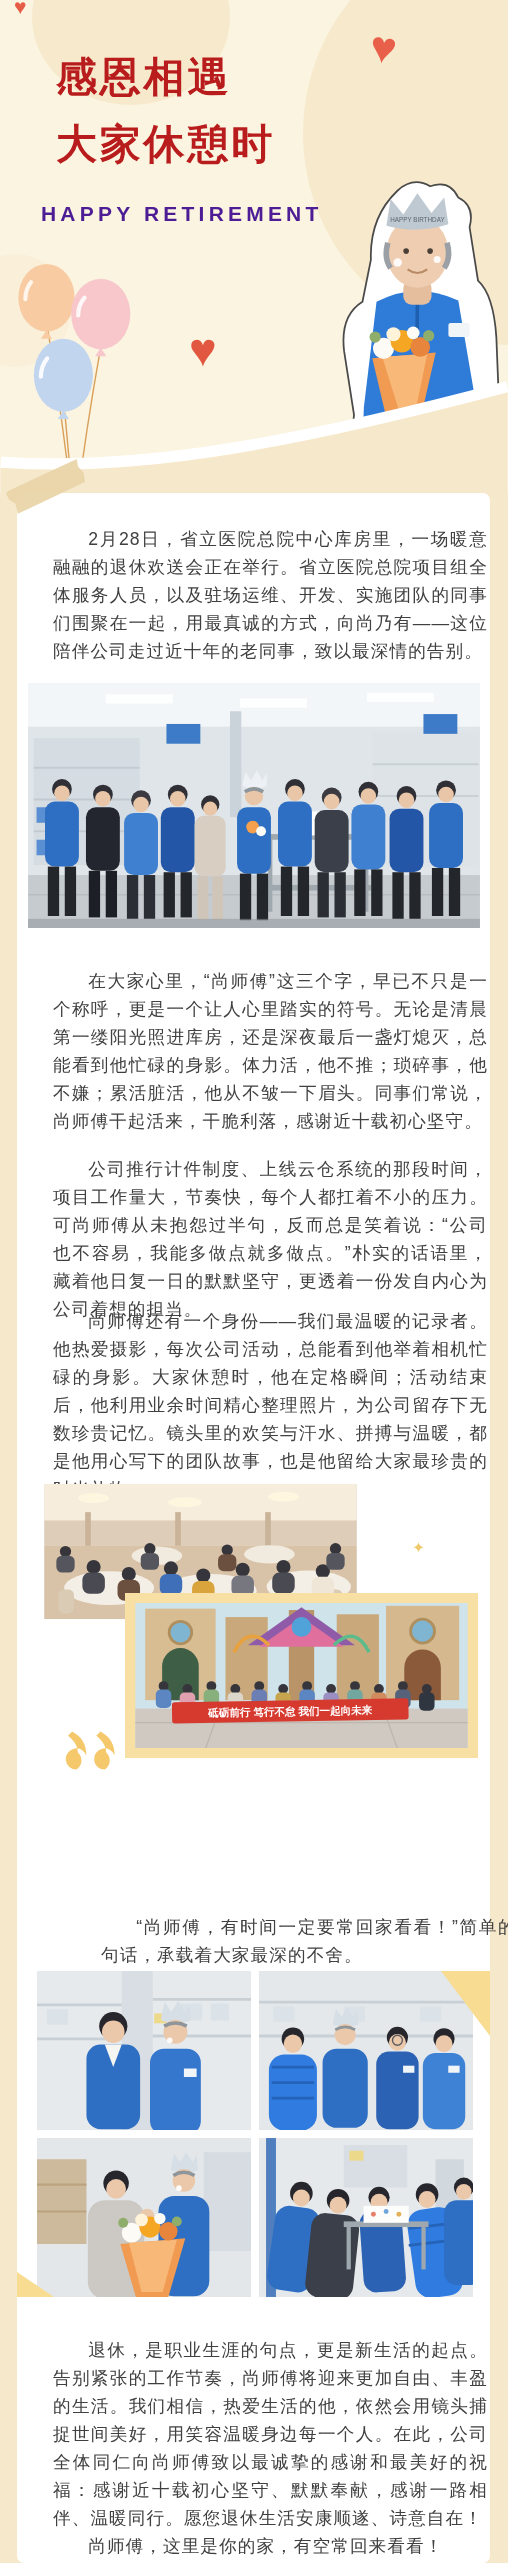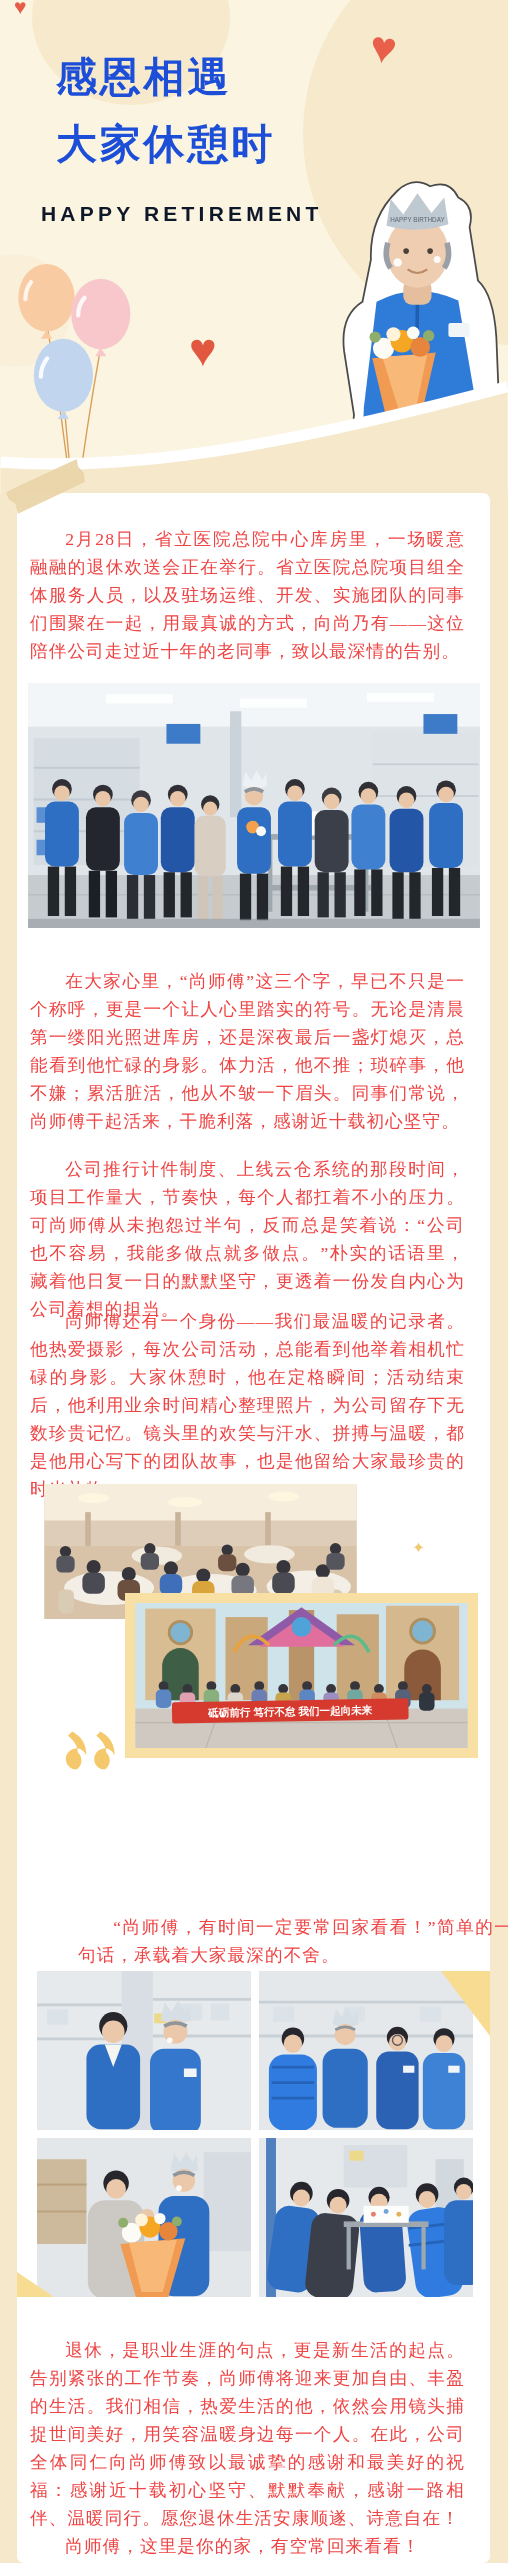--- a/index.html
+++ b/index.html
@@ -12,36 +12,36 @@
   .blob { position:absolute; border-radius:50%; }
   .blob-tl { left:32px; top:-71px; width:198px; height:176px; background:#F7EACC; }
   .blob-tr { left:303px; top:-78px; width:423px; height:423px; background:#F7EACC; }
   .blob-ml { left:-42px; top:254px; width:113px; height:113px; background:#FAF0DA; }
 
   .heart { position:absolute; color:#E8604A; line-height:1; }
   .heart-tl { left:14px; top:-4.2px; font-size:21px; color:#E55C47; }
   .heart-tr { left:370px; top:25.4px; font-size:45px; transform:rotate(8deg); }
   .heart-mid { left:189px; top:326px; font-size:47px; color:#E2573F; }
 
-  .title-zh { position:absolute; left:56px; top:44px; width:226px; color:#1d4ed8; font-size:41px; font-weight:bold; letter-spacing:2.8px; line-height:67px; }
-  .title-en { position:absolute; left:41px; top:202px; color:#0f172a; font-size:21px; font-weight:bold; letter-spacing:4.2px; }
+  .title-zh { position:absolute; left:56px; top:44px; width:226px; color:#b91c1c; font-size:41px; font-weight:bold; letter-spacing:2.8px; line-height:67px; }
+  .title-en { position:absolute; left:41px; top:202px; color:#4c1d95; font-size:21px; font-weight:bold; letter-spacing:4.2px; }
 
   .balloons { position:absolute; left:0px; top:261px; }
   .cutout { position:absolute; left:330px; top:175px; }
   .curve-svg { position:absolute; left:0; top:367px; }
 
   
   .body-bg { position:absolute; left:0; top:494px; width:508px; height:2069px; background:#F6E8CA; }
 
   
   .card { position:absolute; left:17px; top:493px; width:473px; height:2070px; background:#ffffff; border-radius:7px; }
   .tape { position:absolute; left:-10px; top:-20px; width:79px; height:27px; background:#E9D4A8; opacity:.93; transform:rotate(-27deg); box-shadow:0 0.7px 1.4px rgba(0,0,0,.12);
           clip-path:polygon(0 6%,4% 0,100% 10%,97% 38%,100% 66%,96% 100%,2% 92%,5% 55%,0 30%); }
 
-  .para { position:absolute; left:13px; width:435px; color:#ef4444; font-size:17.6px; line-height:28px; letter-spacing:1.1px; text-align:justify; text-indent:2em;font-family:Liberation Serif, serif; }
+  .para { position:absolute; left:36px; width:435px; color:#404040; font-size:17.6px; line-height:28px; letter-spacing:1.1px; text-align:justify; text-indent:2em; }
   .p1 { top:32px; }  .p2 { top:474px; } .p3 { top:662px; } .p4 { top:814px; }
   .p5 { top:1271px; } .p6 { top:1420px;margin-left:48px; } .p7 { top:1843px; } .p8 { top:2039px; }
 
   .photo { position:absolute; overflow:hidden; background:#dfe3e7; }
   .photo svg { display:block; }
   .photo-main { left:11.3px; top:190px; width:452px; height:245px; }
 
   
   .collage { position:absolute; left:0; top:991px; width:473px; height:277px; }
   .photo-banquet { left:27px; top:0; width:313px; height:135px; }

